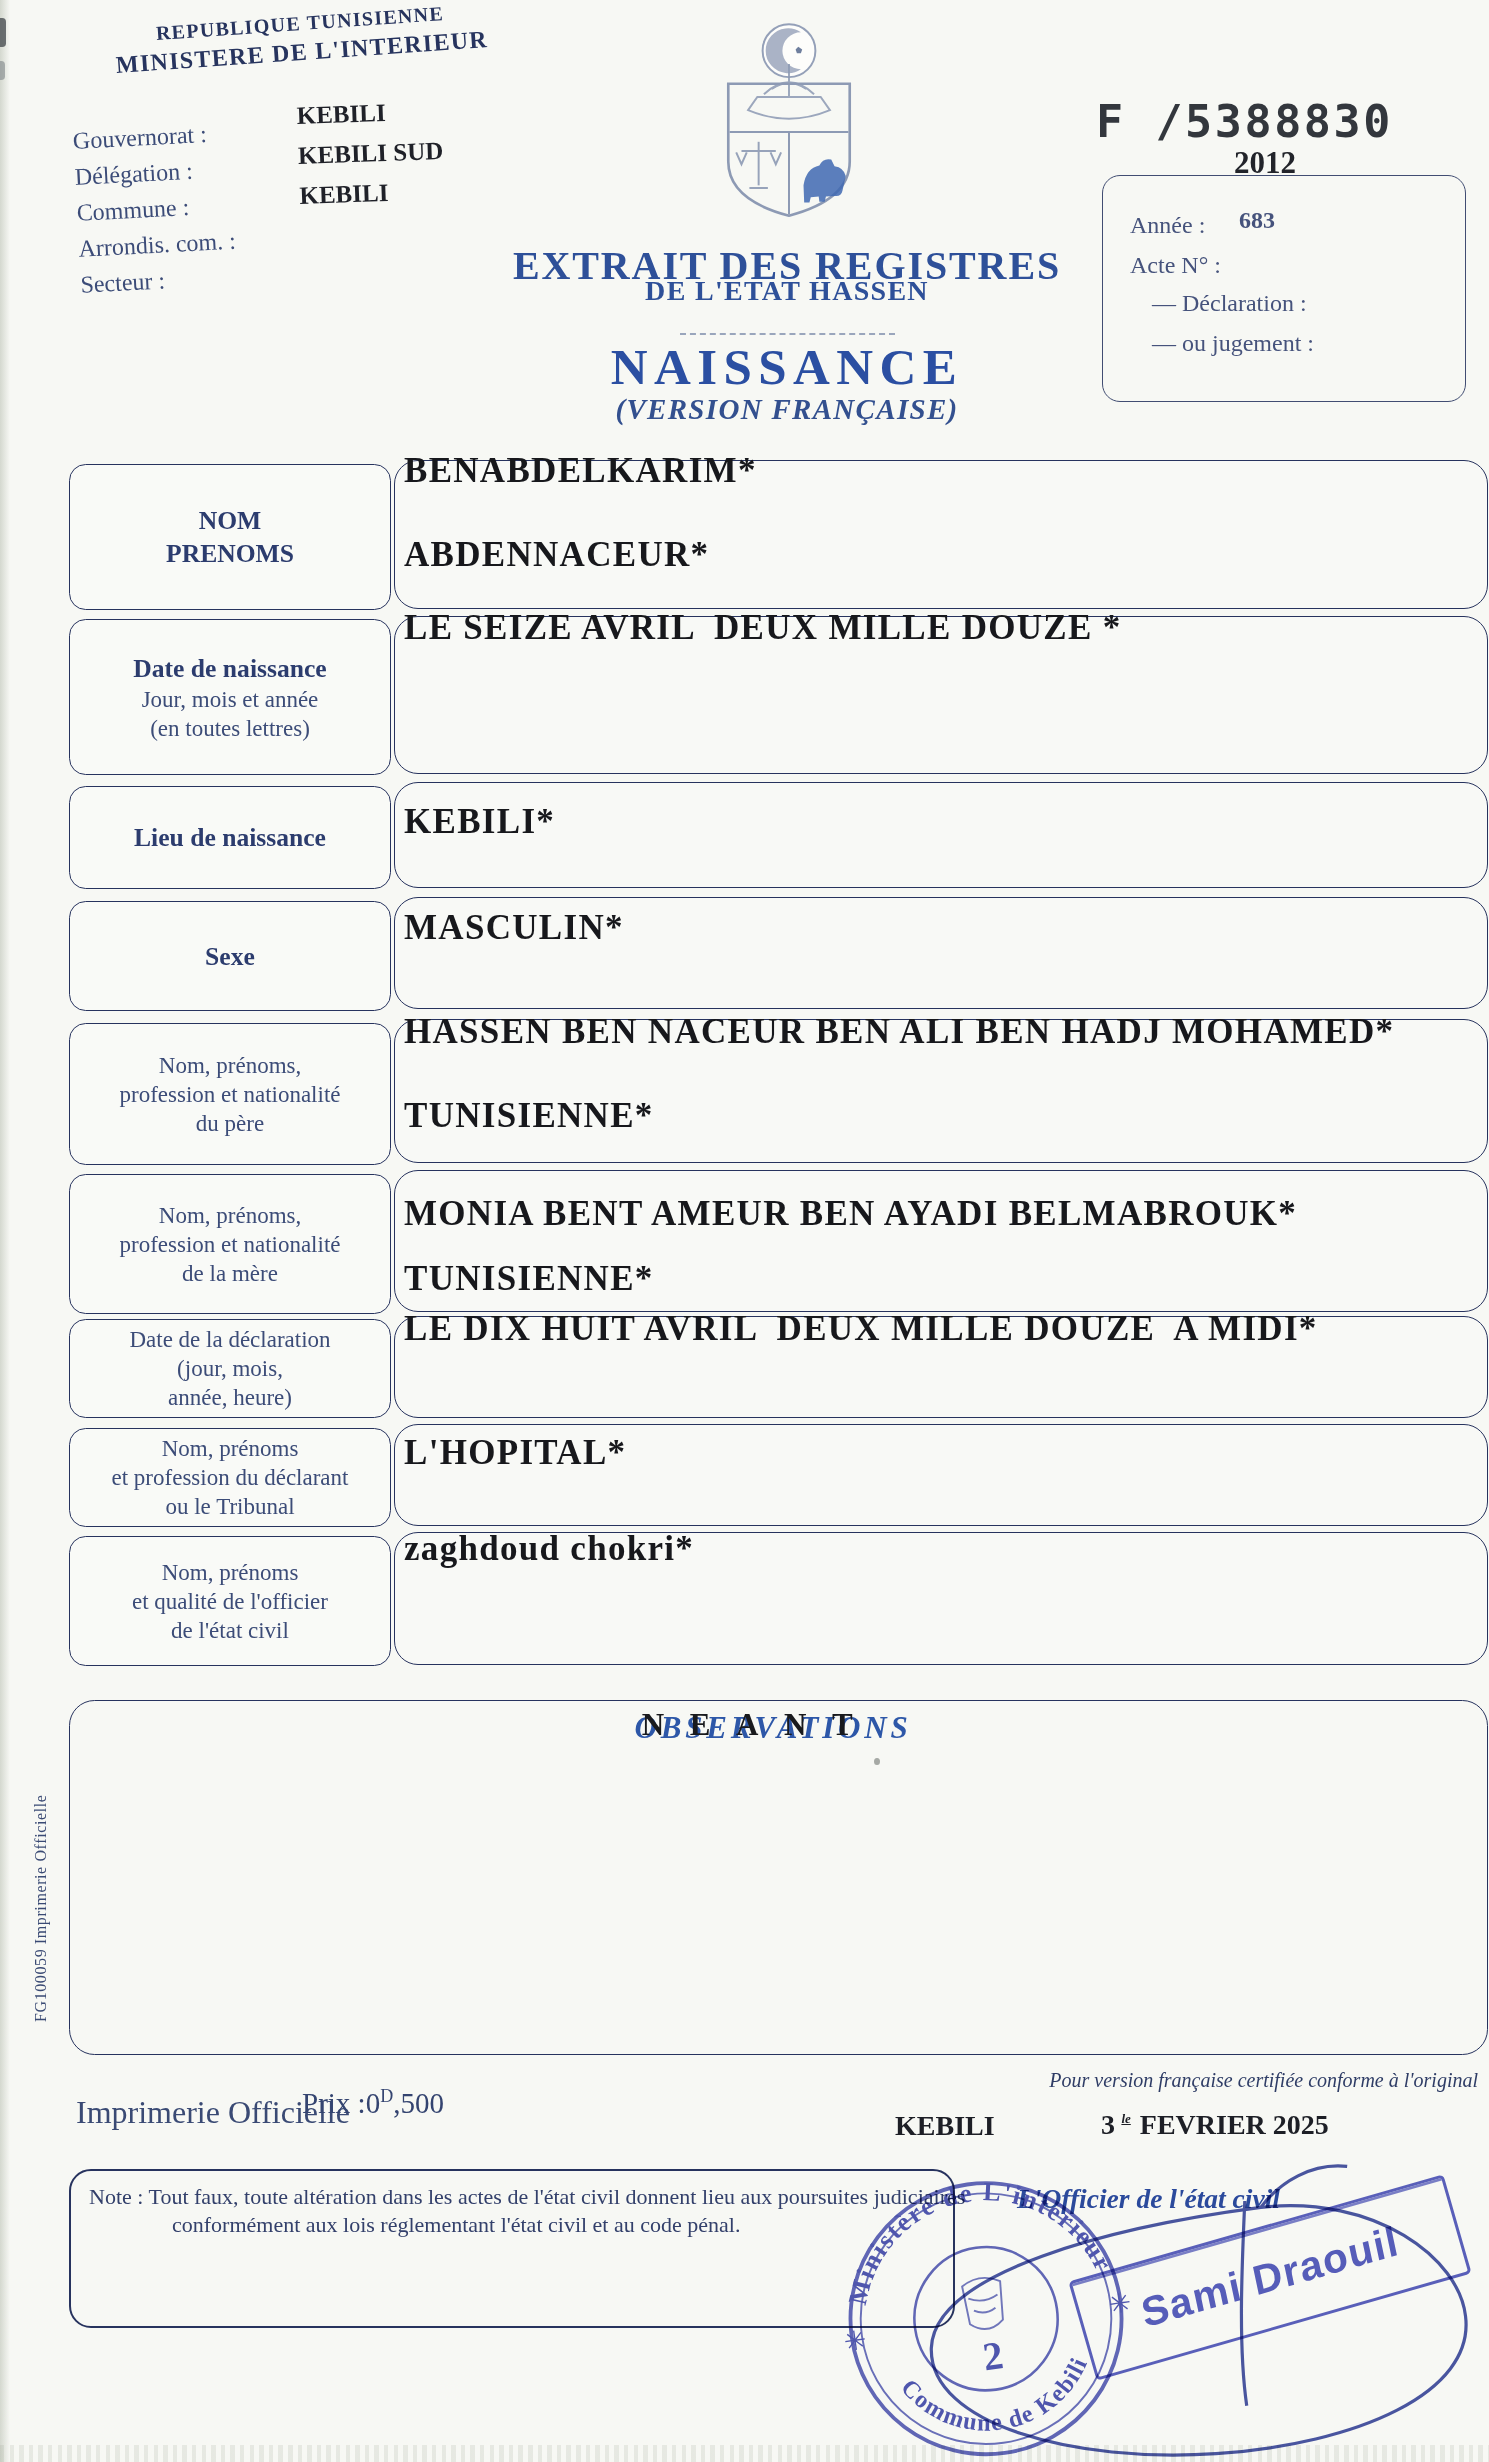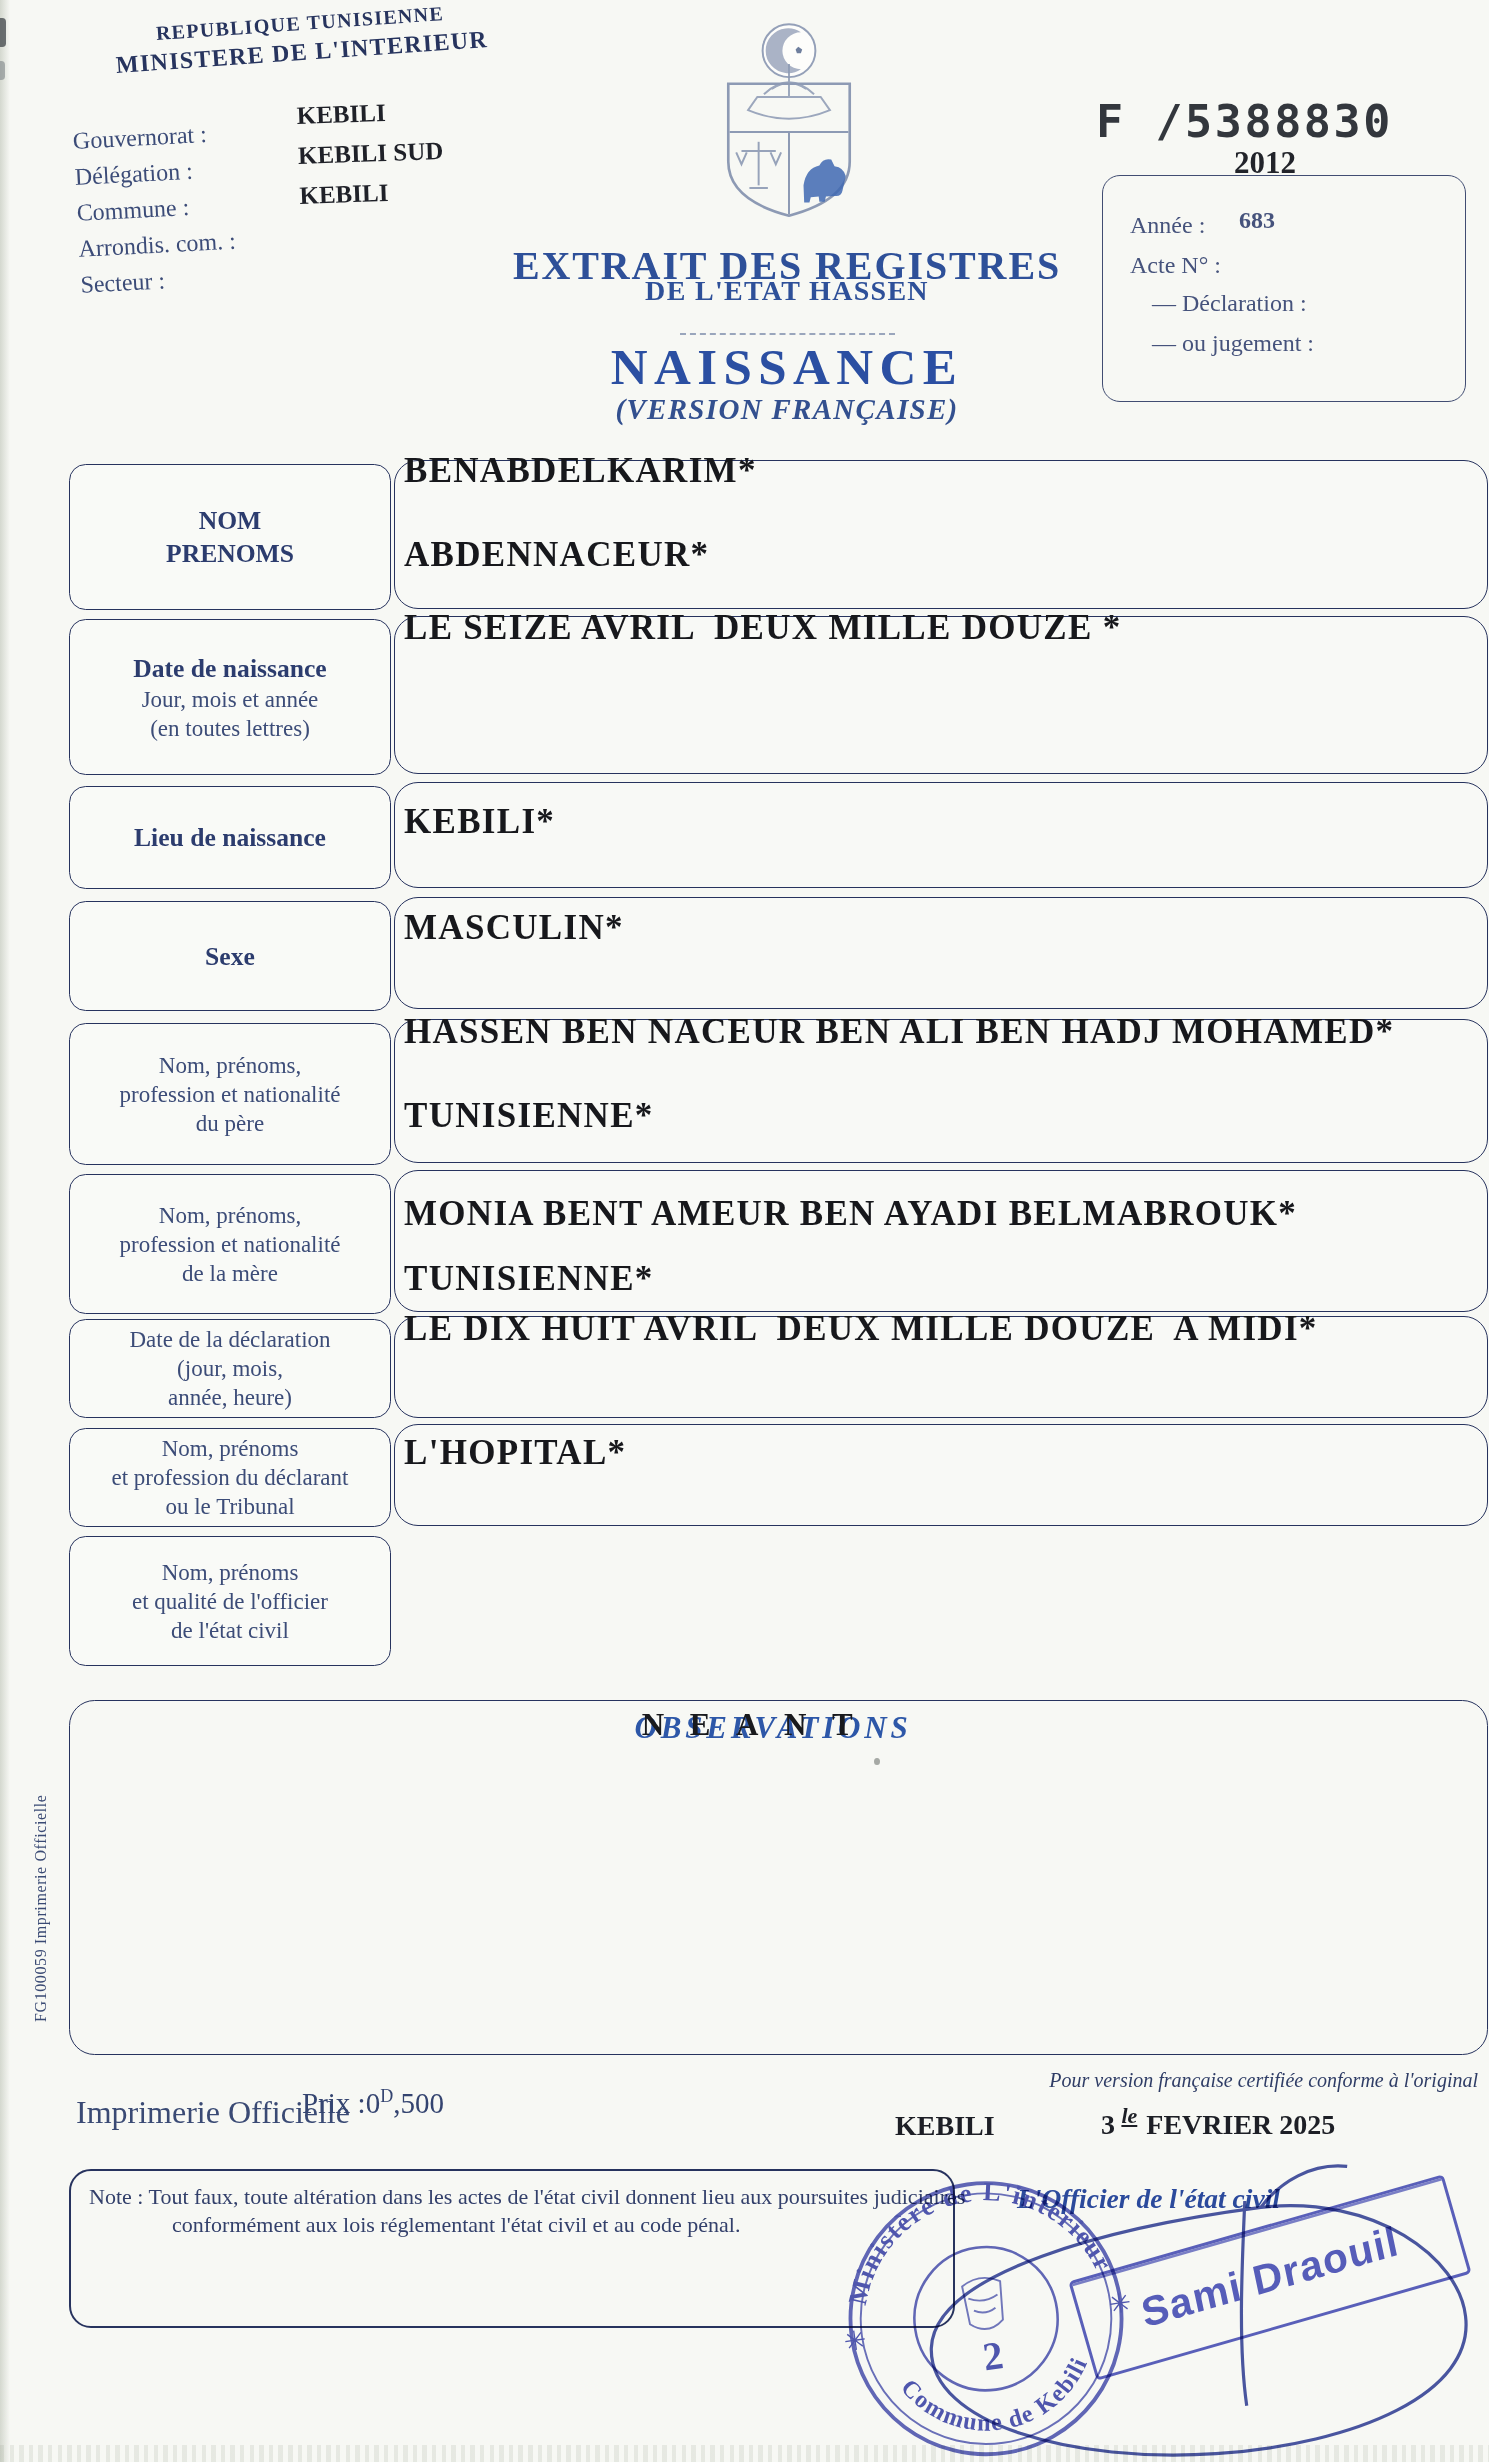--- a/index.html
+++ b/index.html
@@ -66,21 +66,21 @@
   .side-code{left:32px;top:2022px;transform:rotate(-90deg);transform-origin:0 0;font-size:16px;
     color:#3a4a74;letter-spacing:0.6px;white-space:nowrap;}
   
   .imprimerie{left:76px;top:2094px;font-size:32px;color:#3a4a74;}
   .prix{left:302px;top:2086px;font-size:29px;color:#344470;}
   .prix sup{font-size:18px;}
   .certify{left:832px;top:2069px;width:646px;text-align:right;font-size:20px;font-style:italic;
     color:#2f3d66;}
   .place{left:895px;top:2110px;font-size:28px;font-weight:bold;color:#1d1f26;}
   .dategrp{left:1101px;top:2109px;font-size:28px;font-weight:bold;color:#1d1f26;}
-  .dategrp .le{font-size:22px;font-style:italic;position:relative;top:-11.5px;font-weight:bold;margin:0 9px 0 6.4px;text-decoration:underline;}
+  .dategrp .le{font-size:13px;font-style:italic;position:relative;top:-11.5px;font-weight:bold;margin:0 9px 0 6.4px;text-decoration:underline;}
   .officer{left:1017px;top:2183px;width:474px;font-size:27.5px;font-weight:bold;font-style:italic;
     color:#2b4a9c;z-index:4;}
   .note-box{left:69px;top:2169px;width:882px;height:155px;border:2.6px solid #27335e;border-radius:22px;z-index:2;}
   .note-text{position:absolute;left:18px;top:11.5px;width:845px;font-size:22px;line-height:28px;
     color:#33406b;padding-left:83px;text-indent:-83px;}
   
   .stamp-rect{left:1075px;top:2226px;width:384px;height:97px;border:3.2px solid #4a51bb;border-radius:5.1px;
     transform:rotate(-16deg);display:flex;align-items:center;justify-content:center;z-index:5;
     mix-blend-mode:multiply;opacity:.9;box-shadow:inset 0 9px 0 -6.4px rgba(74,81,187,.8);}
   .stamp-rect span{font-family:"Liberation Sans","DejaVu Sans",sans-serif;font-size:41px;font-weight:bold;
@@ -222,20 +222,23 @@
     <div class="r">ou le Tribunal</div>
   </div>
   <div class="abs val r8v">
     <div class="vline" style="top:7.7px">L'HOPITAL*</div>
   </div>
 
   <div class="abs lab r9l">
     <div class="r">Nom, prénoms</div>
     <div class="r">et qualité de l'officier</div>
     <div class="r">de l'état civil</div>
+  </div>
+  <div class="abs val r9v">
+    <div class="vline" style="top:-3.8px">zaghdoud chokri*</div>
   </div>
 
   <div class="abs obs-box"></div>
   <div class="abs obs-title">OBSERVATIONS</div>
   <div class="abs obs-neant">NEANT</div>
   <div class="abs obs-dot"></div>
 
   <div class="abs side-code">FG100059  Imprimerie Officielle</div>
   <div class="abs imprimerie">Imprimerie Officielle</div>
   <div class="abs prix"><span>Prix :0</span><sup>D</sup><span>,500</span></div>

